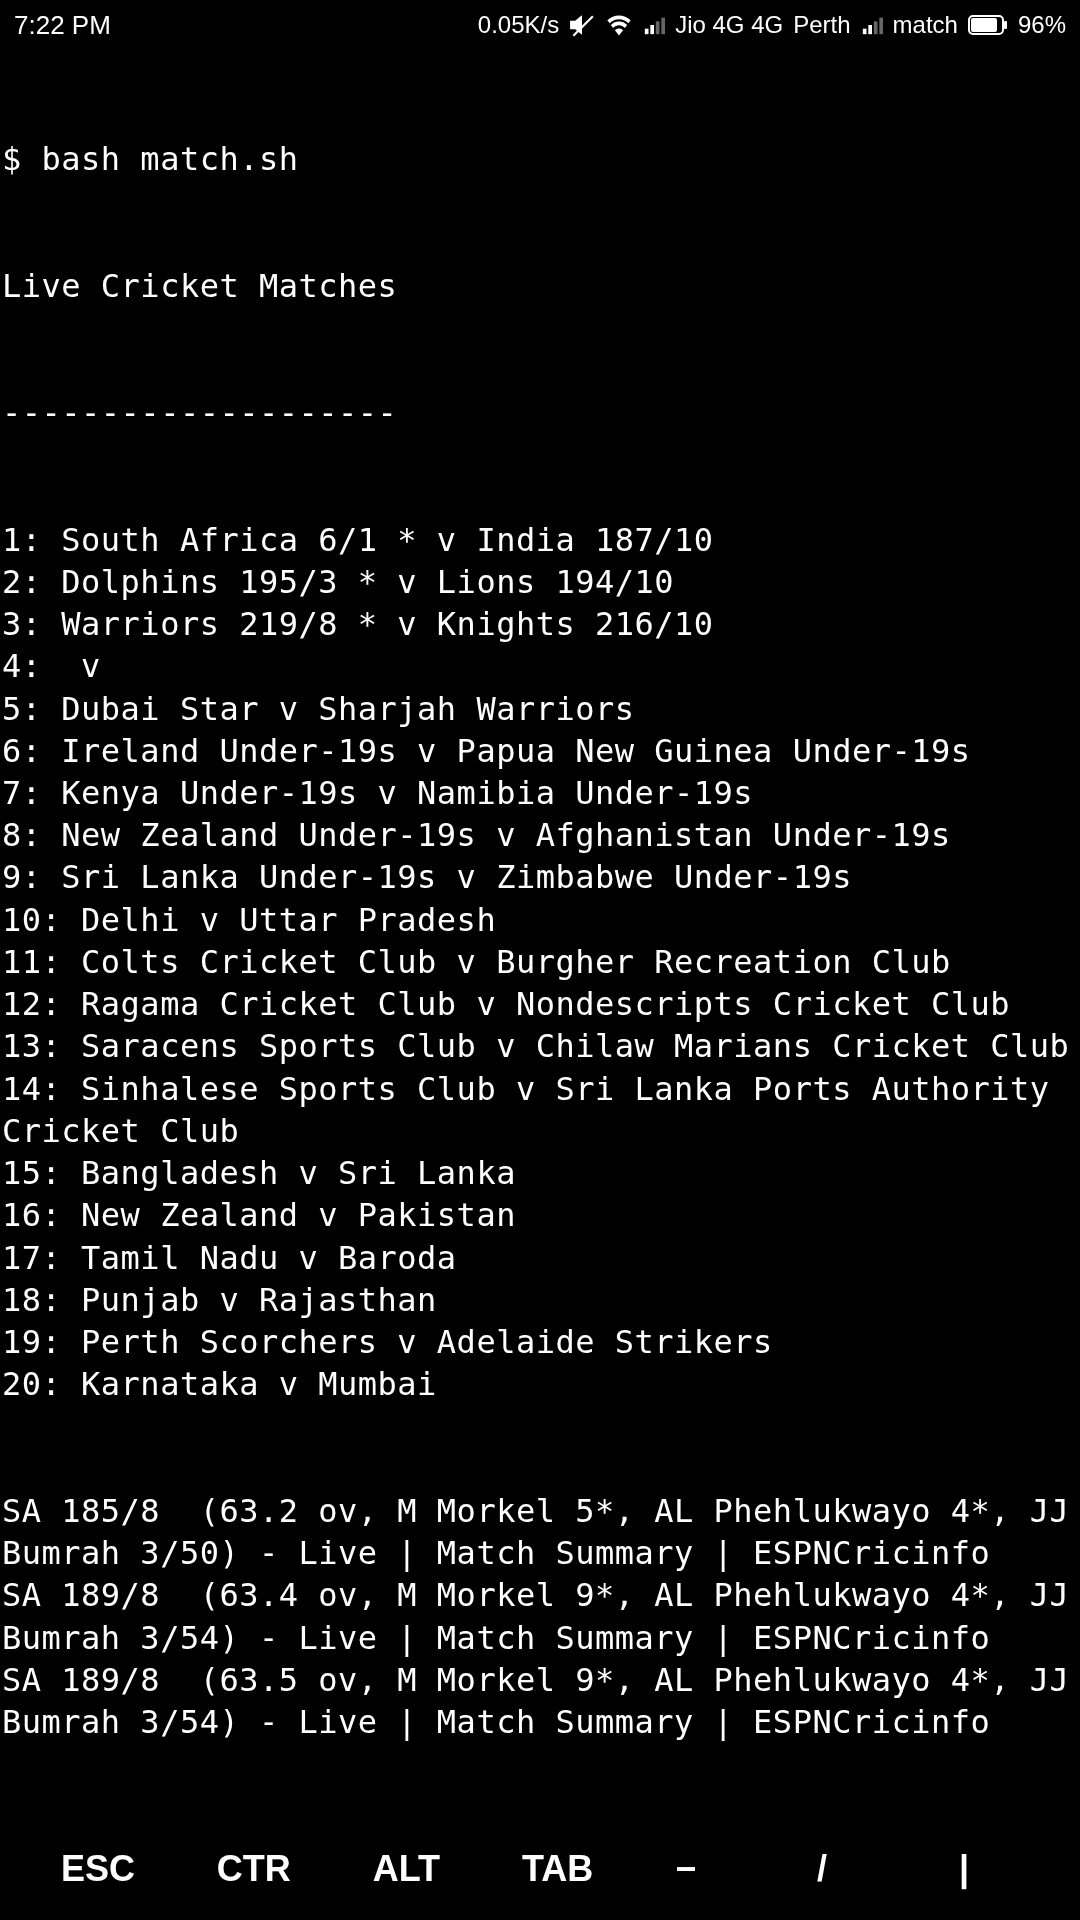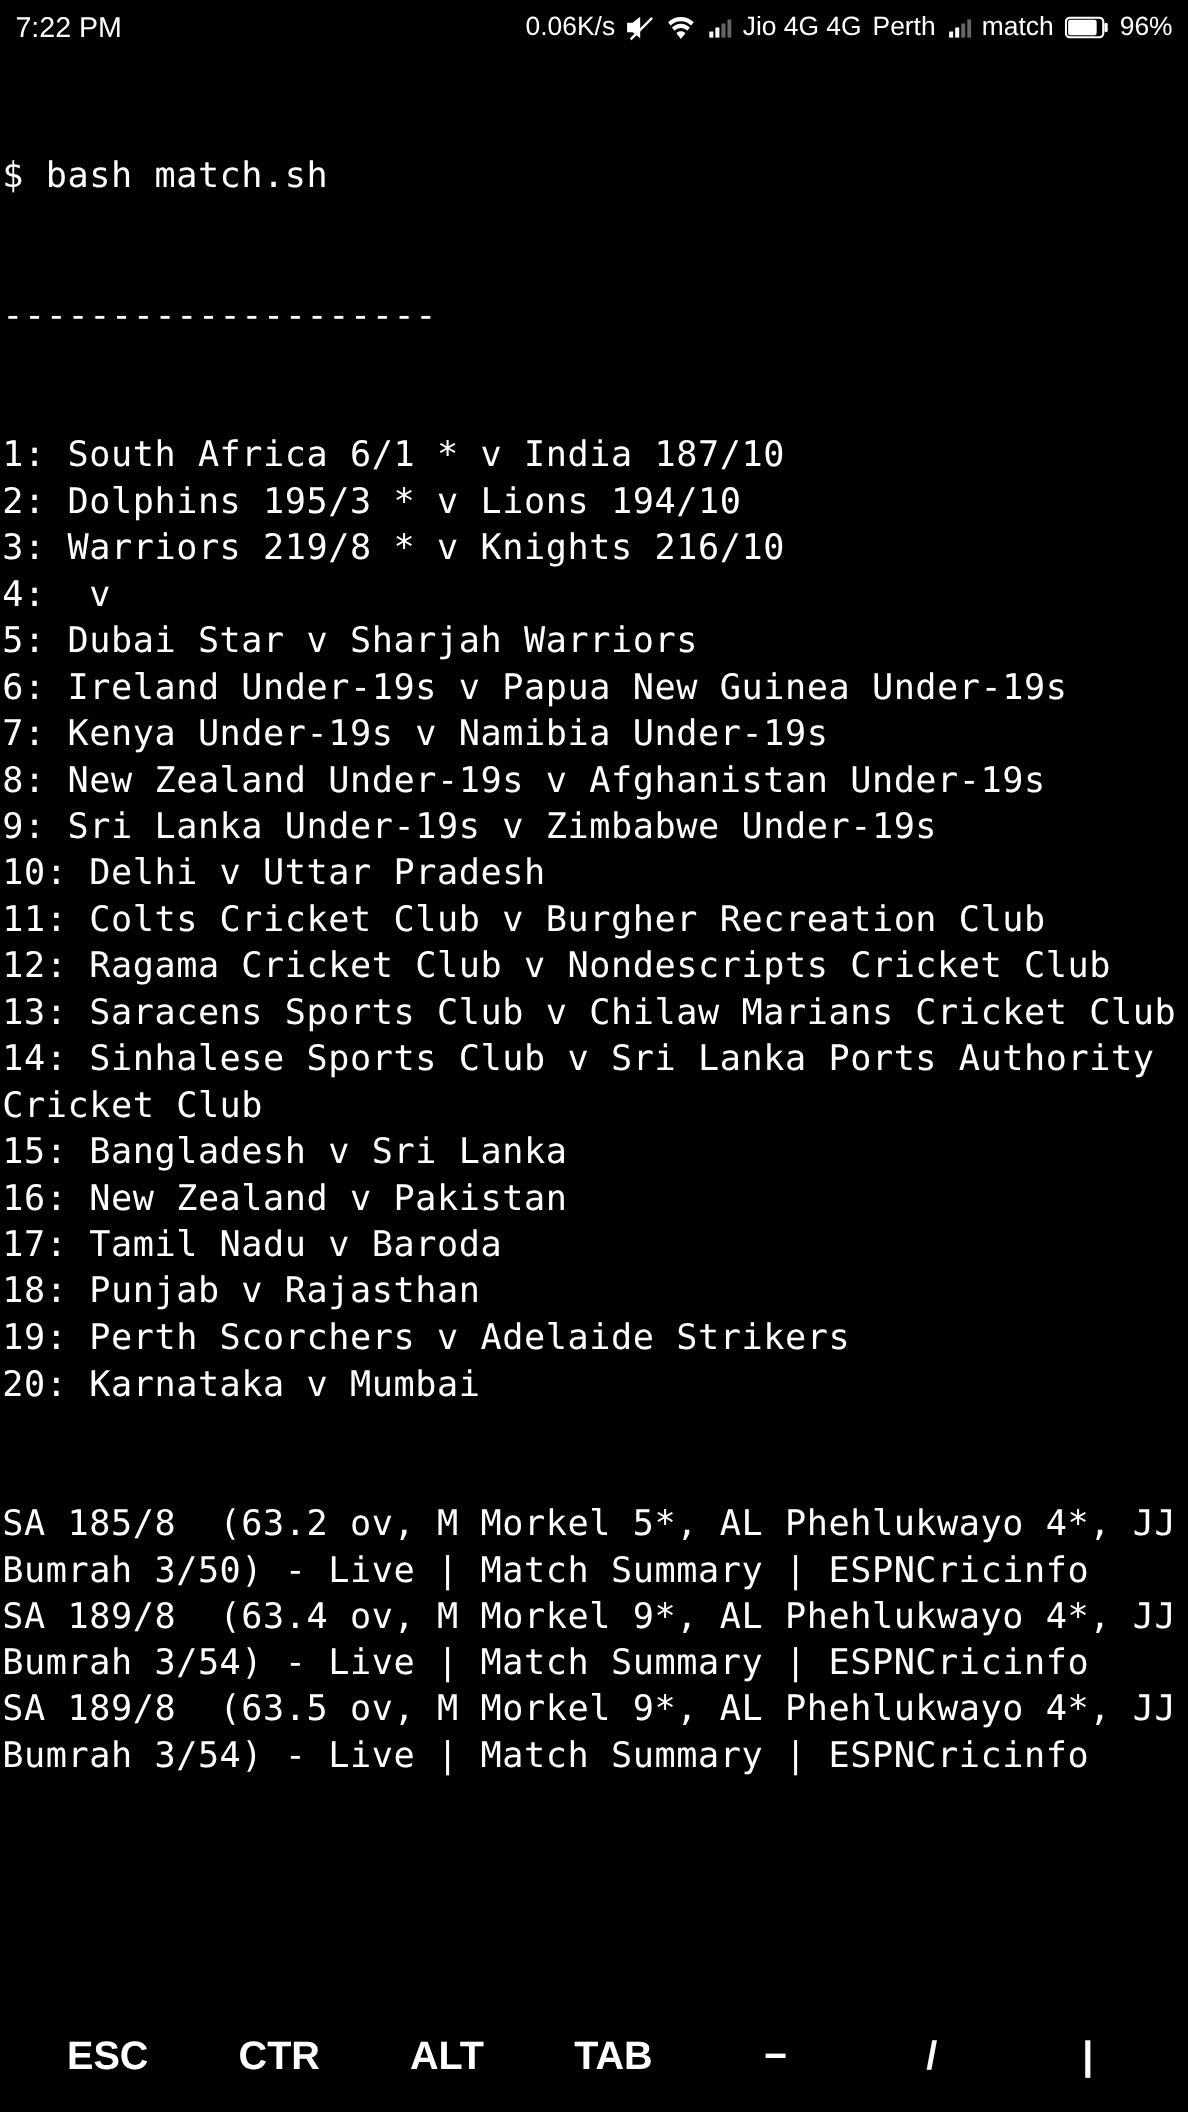--- a/index.html
+++ b/index.html
@@ -63,34 +63,33 @@
       align-items: center;
       padding: 30px 20px;
       font-family: -apple-system, sans-serif;
       font-size: 36px;
       font-weight: 600;
       background: #000;
     }
     .bottom-key {
       color: #fff;
       min-width: 60px;
-      text-align: center;
     }
     .battery-icon {
       display: inline-flex;
       align-items: center;
     }
   </style>
 </head>
 <body>
 
 <div class="status-bar">
   <div class="status-left">7:22 PM</div>
   <div class="status-right">
-    <span>0.06K/s</span>
+    <span>0.05K/s</span>
     <span>
       <svg class="icon-svg" width="26" height="26" viewBox="0 0 24 24" fill="none" stroke="#fff" stroke-width="2">
         <path d="M11 5L6 9H2v6h4l5 4V5z" fill="#fff"></path>
         <line x1="22" y1="4" x2="4" y2="22"></line>
       </svg>
     </span>
     <span>
       <svg class="icon-svg" width="28" height="28" viewBox="0 0 24 24" fill="#fff">
         <path d="M12 21l-3.5-4.5c1-1 2.2-1.5 3.5-1.5s2.5.5 3.5 1.5L12 21zm-7-9c2-2 4.5-3 7-3s5 1 7 3l-2 2.5c-1.5-1.5-3.2-2.2-5-2.2s-3.5.7-5 2.2L5 12zm-3-4c2.8-2.8 6.3-4.2 10-4.2s7.2 1.4 10 4.2l-2 2.5c-2.2-2.2-5-3.4-8-3.4s-5.8 1.2-8 3.4L2 8z"></path>
       </svg>
@@ -120,20 +119,21 @@
         <rect x="3" y="3" width="26" height="14" rx="2" fill="#fff"></rect>
         <rect x="36" y="6" width="3" height="8" rx="1" fill="#fff"></rect>
       </svg>
     </span>
     <span>96%</span>
   </div>
 </div>
 
 <div class="terminal">
   <span class="terminal-line">$ bash match.sh</span>
+  <span class="terminal-line">Live Cricket Matches</span>
   <span class="terminal-line">--------------------</span>
   <span id="matches-container"><span class="terminal-line">1: South Africa 6/1 * v India 187/10</span><span class="terminal-line">2: Dolphins 195/3 * v Lions 194/10</span><span class="terminal-line">3: Warriors 219/8 * v Knights 216/10</span><span class="terminal-line">4:  v </span><span class="terminal-line">5: Dubai Star v Sharjah Warriors</span><span class="terminal-line">6: Ireland Under-19s v Papua New Guinea Under-19s</span><span class="terminal-line">7: Kenya Under-19s v Namibia Under-19s</span><span class="terminal-line">8: New Zealand Under-19s v Afghanistan Under-19s</span><span class="terminal-line">9: Sri Lanka Under-19s v Zimbabwe Under-19s</span><span class="terminal-line">10: Delhi v Uttar Pradesh</span><span class="terminal-line">11: Colts Cricket Club v Burgher Recreation Club</span><span class="terminal-line">12: Ragama Cricket Club v Nondescripts Cricket Club</span><span class="terminal-line">13: Saracens Sports Club v Chilaw Marians Cricket Club</span><span class="terminal-line">14: Sinhalese Sports Club v Sri Lanka Ports Authority Cricket Club</span><span class="terminal-line">15: Bangladesh v Sri Lanka</span><span class="terminal-line">16: New Zealand v Pakistan</span><span class="terminal-line">17: Tamil Nadu v Baroda</span><span class="terminal-line">18: Punjab v Rajasthan</span><span class="terminal-line">19: Perth Scorchers v Adelaide Strikers</span><span class="terminal-line">20: Karnataka v Mumbai</span></span>
   <span id="updates-container"><span class="terminal-line">SA 185/8  (63.2 ov, M Morkel 5*, AL Phehlukwayo 4*, JJ Bumrah 3/50) - Live | Match Summary | ESPNCricinfo</span><span class="terminal-line">SA 189/8  (63.4 ov, M Morkel 9*, AL Phehlukwayo 4*, JJ Bumrah 3/54) - Live | Match Summary | ESPNCricinfo</span><span class="terminal-line">SA 189/8  (63.5 ov, M Morkel 9*, AL Phehlukwayo 4*, JJ Bumrah 3/54) - Live | Match Summary | ESPNCricinfo</span></span>
 </div>
 
 <div class="bottom-bar">
   <span class="bottom-key">ESC</span>
   <span class="bottom-key">CTR</span>
   <span class="bottom-key">ALT</span>
   <span class="bottom-key">TAB</span>

